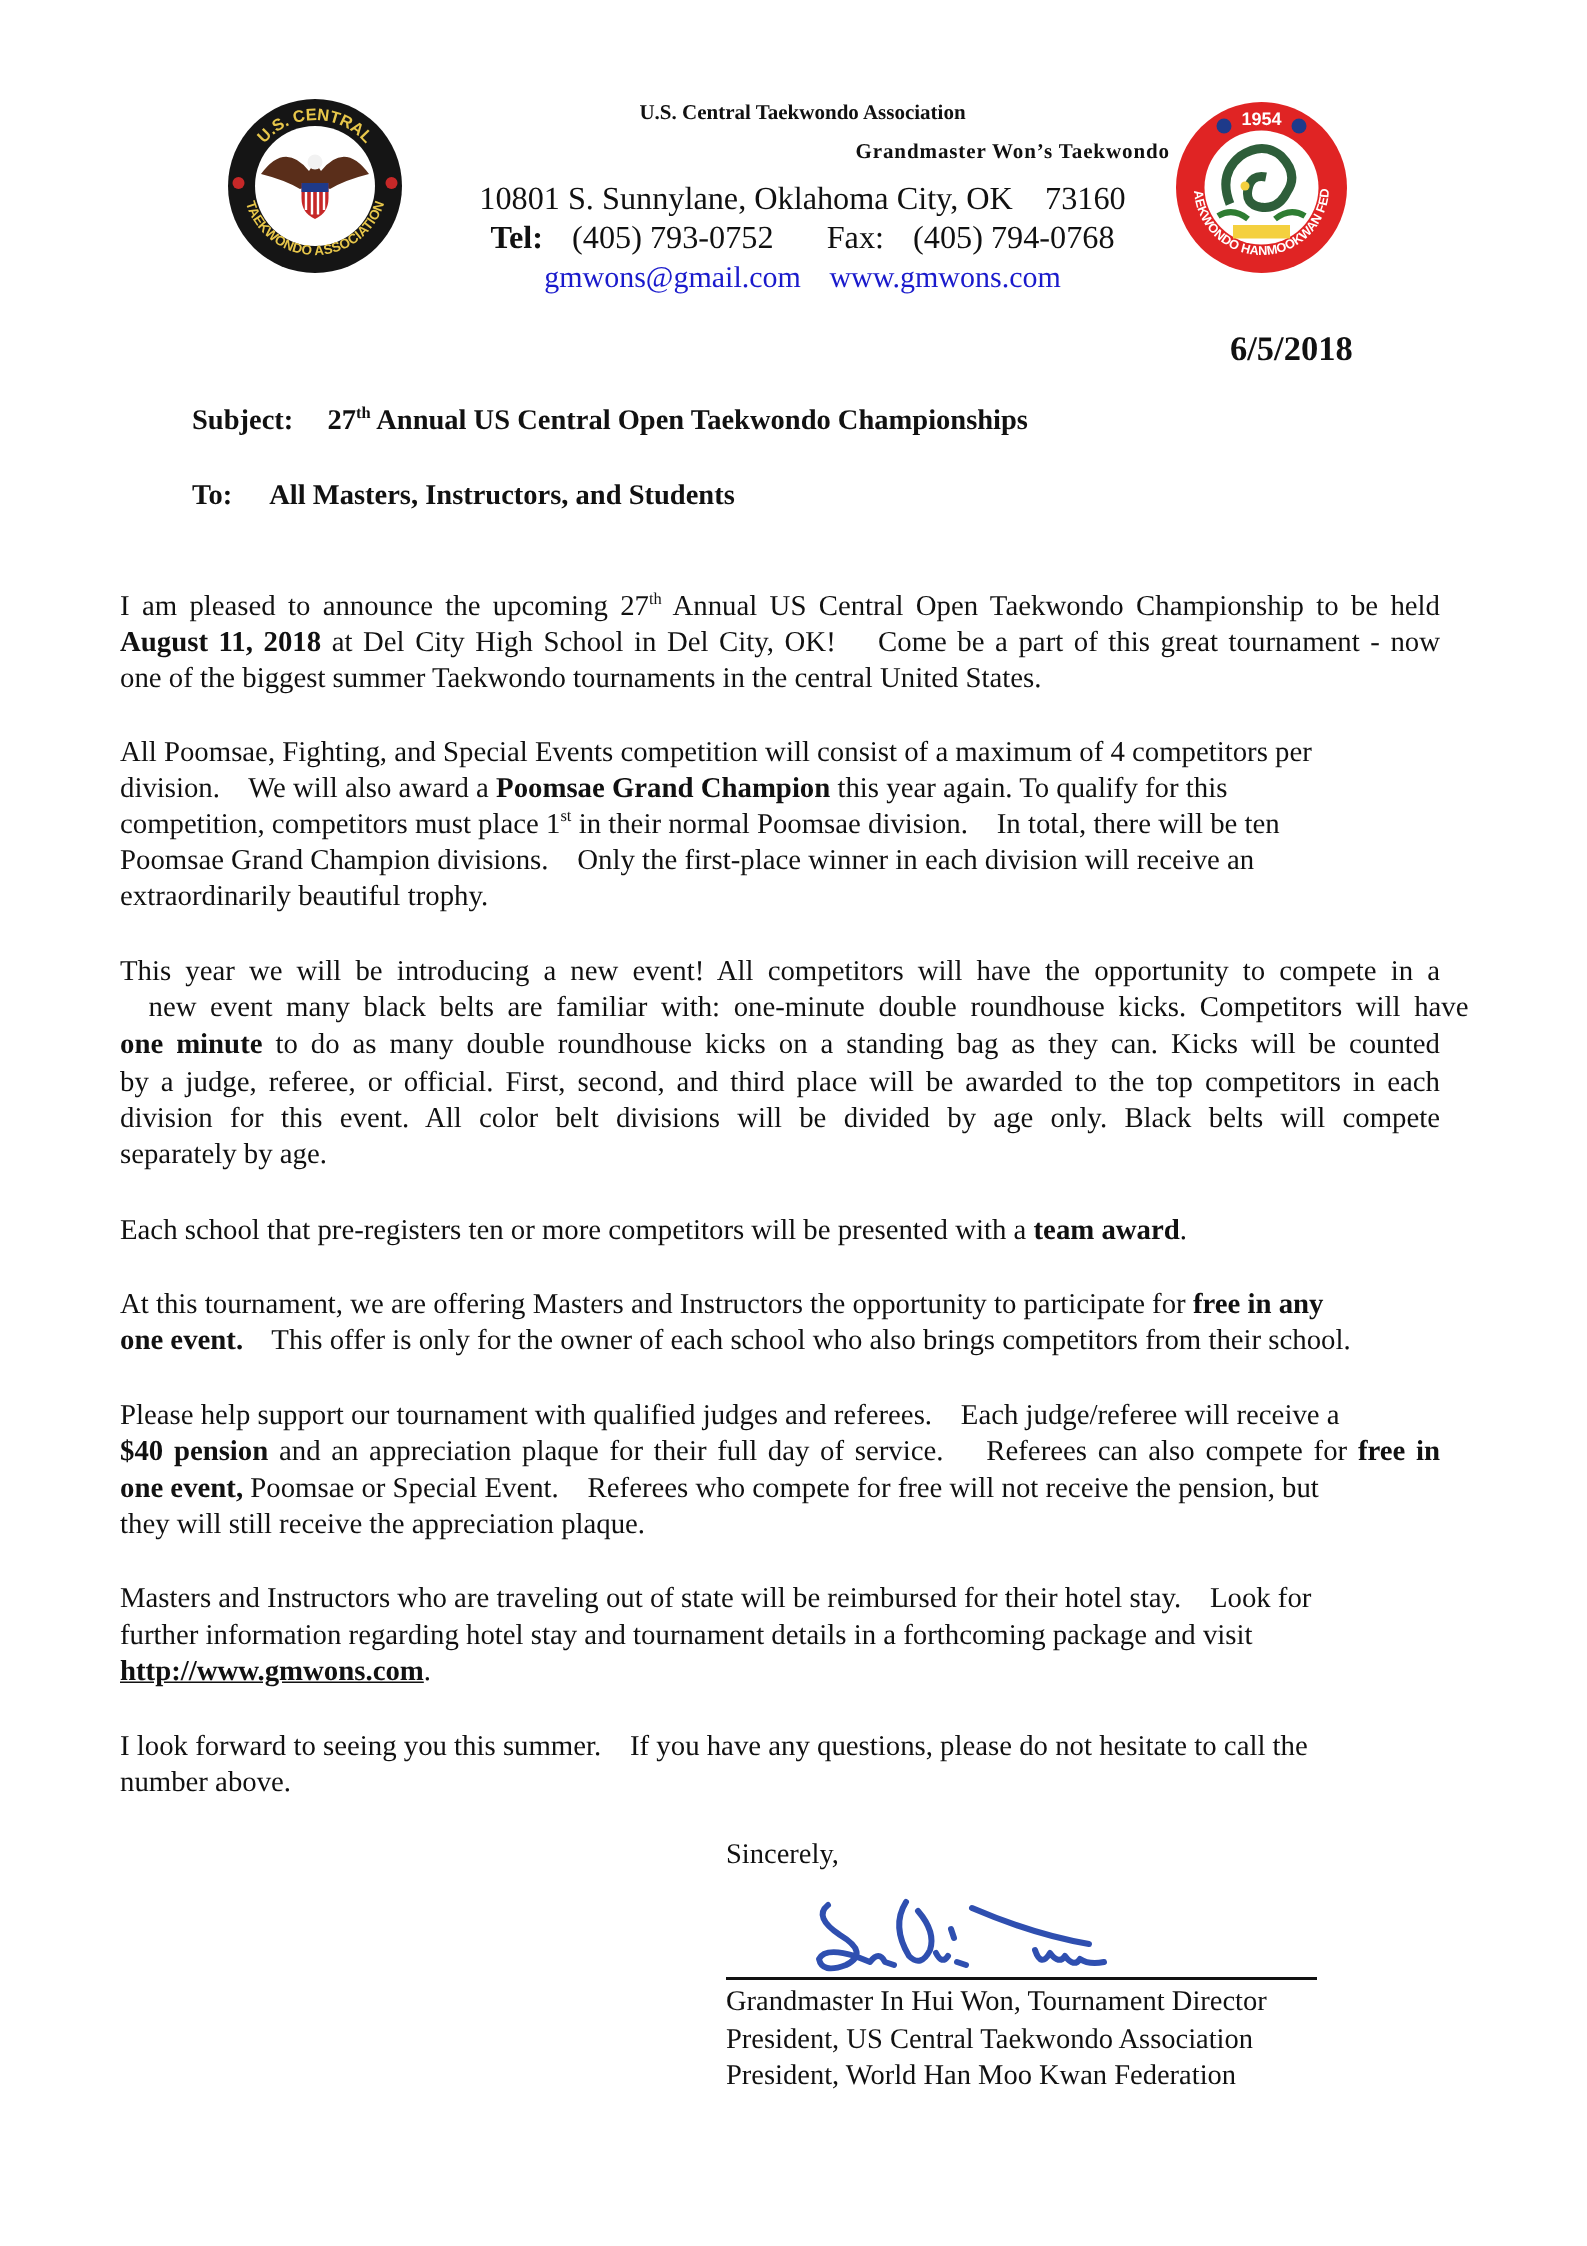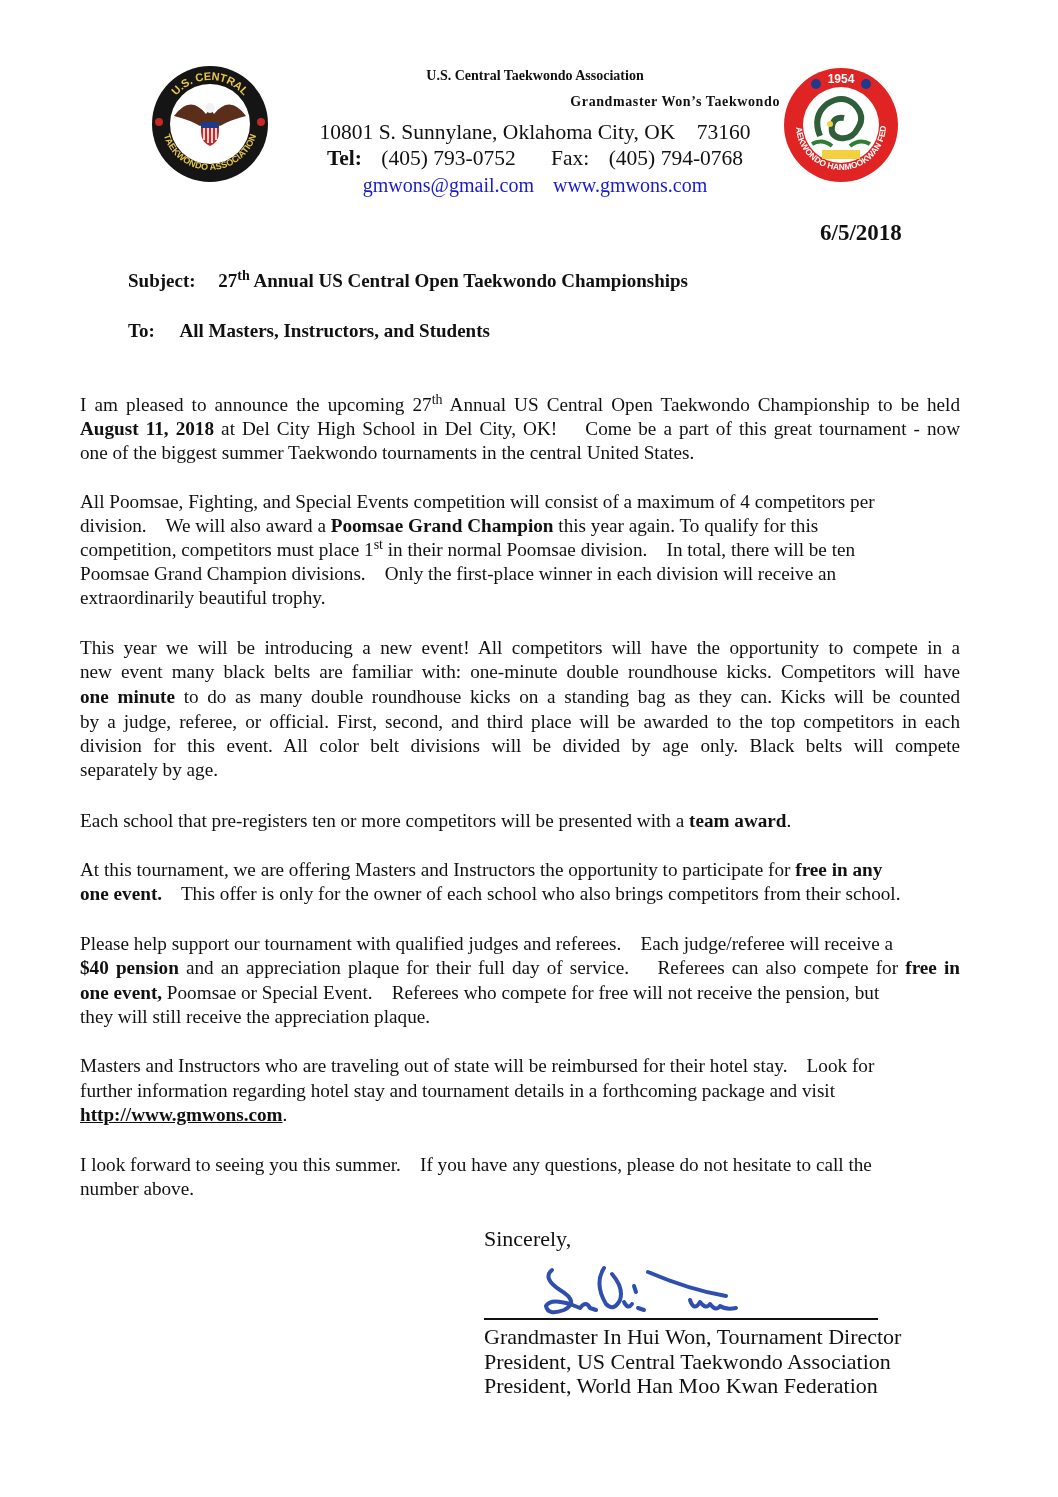--- a/index.html
+++ b/index.html
@@ -9,24 +9,24 @@
   .hdr { position:absolute; left:290px; width:490px; text-align:center; white-space:nowrap; }
   .hdr-bold { font-weight:bold; font-size:14px; }
   .hdr-reg { font-size:21.5px; }
   .hdr-link { color:#1a1acc; font-size:20px; }
   .hdr-link span + span { margin-left:14px; }
   .date { position:absolute; left:820px; top:220px; font-weight:bold; font-size:23px; }
   .subj { position:absolute; left:128px; font-weight:bold; font-size:19px; white-space:nowrap; }
   .subj .lbl { display:inline-block; }
   .line { position:absolute; left:80px; font-size:19.2px; white-space:nowrap; line-height:24px; }
   .just { width:880px; text-align:justify; text-align-last:justify; white-space:normal; }
-  sup { font-size:14px; line-height:0; vertical-align:super; }
+  sup { font-size:11px; line-height:0; vertical-align:super; }
   b { font-weight:bold; }
   .u { text-decoration:underline; font-weight:bold; }
-  .sig { position:absolute; left:484px; font-size:22px; white-space:nowrap; }
+  .sig { position:absolute; left:484px; font-size:19px; white-space:nowrap; }
   .sigline { position:absolute; left:484px; top:1318px; width:394px; height:2px; background:#111; }
   .sigsvg { position:absolute; left:540px; top:1260px; }
 </style>
 </head>
 <body>
 
 <div class="logo" style="left:150px;top:64px;">
   <svg width="120" height="120" viewBox="0 0 120 120">
     <circle cx="60" cy="60" r="58" fill="#151515"></circle>
     <circle cx="60" cy="60" r="40" fill="#ffffff"></circle>
@@ -93,21 +93,21 @@
 <div class="line just" style="top:417px;white-space:pre;"><b>August 11, 2018</b><span> at Del City High School in Del City, OK!    Come be a part of this great tournament - now</span></div>
 <div class="line" style="top:441px;">one of the biggest summer Taekwondo tournaments in the central United States.</div>
 
 <div class="line" style="top:490px;">All Poomsae, Fighting, and Special Events competition will consist of a maximum of 4 competitors per</div>
 <div class="line" style="top:514px;white-space:pre;"><span>division.    We will also award a </span><b>Poomsae Grand Champion</b><span> this year again. To qualify for this</span></div>
 <div class="line" style="top:538px;white-space:pre;"><span>competition, competitors must place 1</span><sup>st</sup><span> in their normal Poomsae division.    In total, there will be ten</span></div>
 <div class="line" style="top:562px;white-space:pre;">Poomsae Grand Champion divisions.    Only the first-place winner in each division will receive an</div>
 <div class="line" style="top:586px;">extraordinarily beautiful trophy.</div>
 
 <div class="line just" style="top:636px;">This year we will be introducing a new event!    All competitors will have the opportunity to compete in a</div>
-<div class="line just" style="top:660px;">new event many black belts are familiar with: one-minute double roundhouse kicks.    Competitors will have</div>
+<div class="line just" style="top:660px;margin-left:19px;">new event many black belts are familiar with: one-minute double roundhouse kicks.    Competitors will have</div>
 <div class="line just" style="top:685px;"><b>one minute</b><span> to do as many double roundhouse kicks on a standing bag as they can.    Kicks will be counted</span></div>
 <div class="line just" style="top:710px;">by a judge, referee, or official.    First, second, and third place will be awarded to the top competitors in each</div>
 <div class="line just" style="top:734px;">division for this event. All color belt divisions will be divided by age only.    Black belts will compete</div>
 <div class="line" style="top:758px;">separately by age.</div>
 
 <div class="line" style="top:809px;"><span>Each school that pre-registers ten or more competitors will be presented with a </span><b>team award</b><span>.</span></div>
 
 <div class="line" style="top:858px;"><span>At this tournament, we are offering Masters and Instructors the opportunity to participate for </span><b>free in any</b></div>
 <div class="line" style="top:882px;white-space:pre;"><b>one event.</b><span>    This offer is only for the owner of each school who also brings competitors from their school.</span></div>
 

